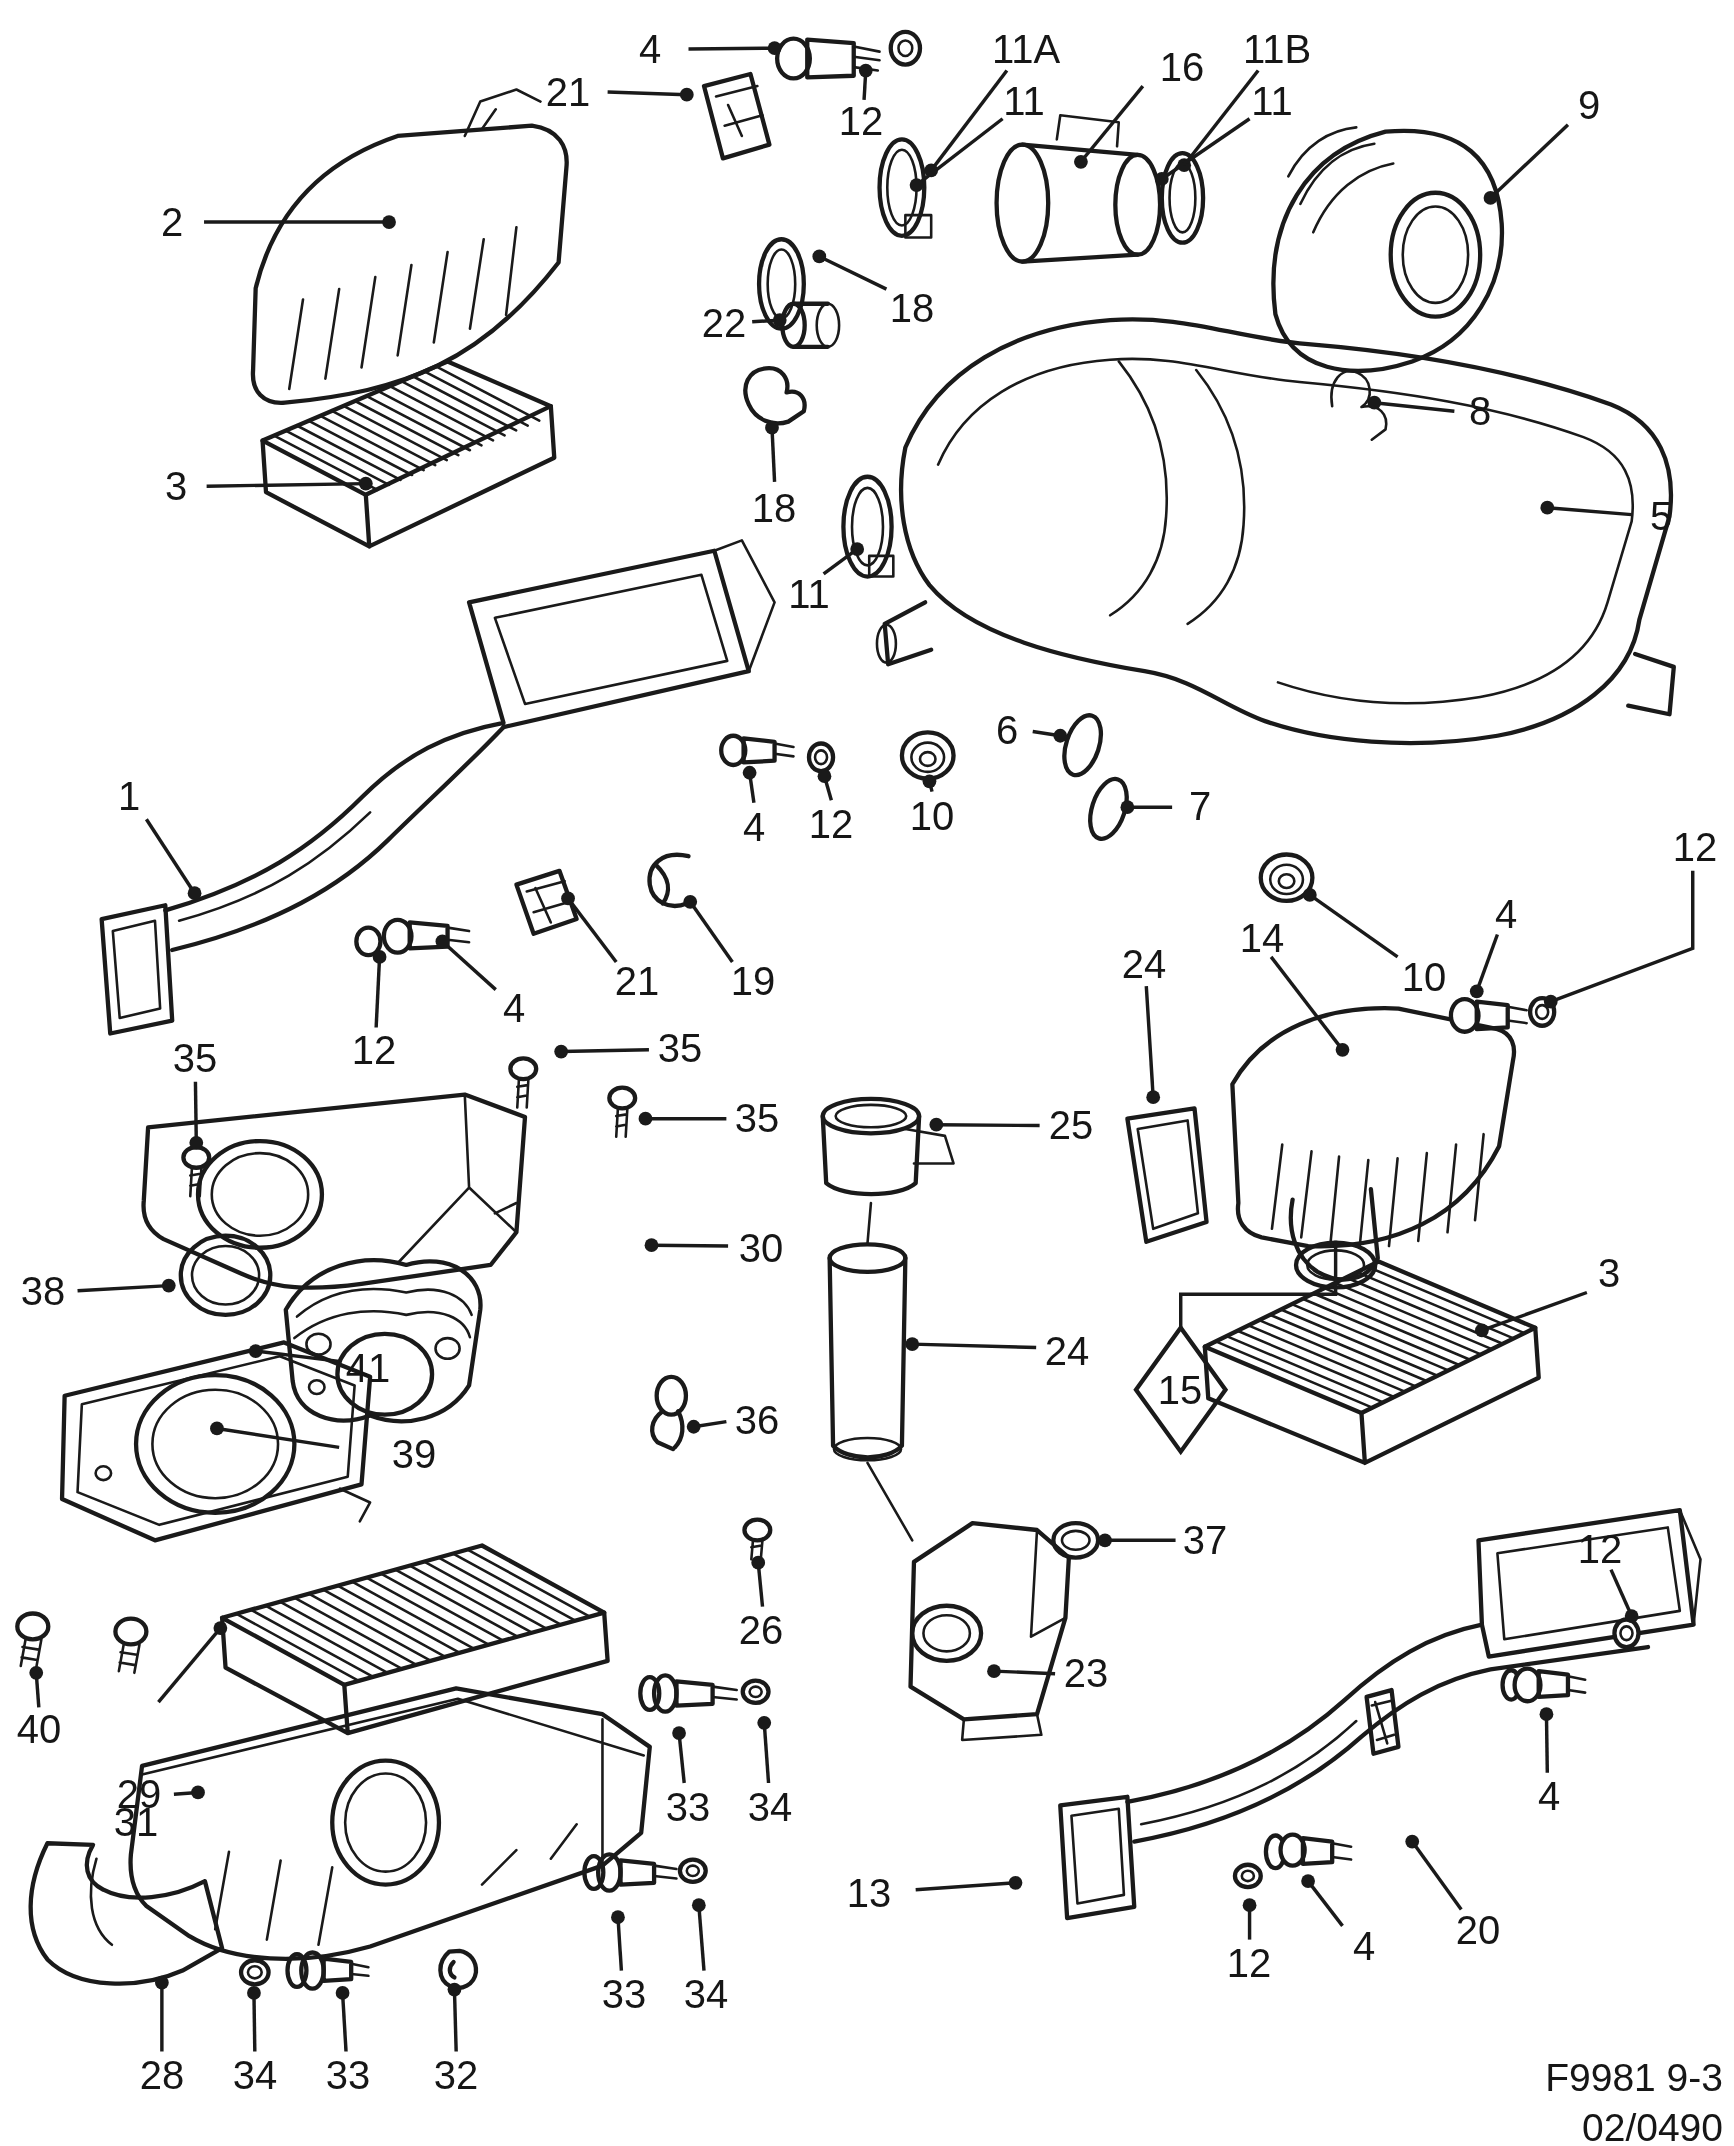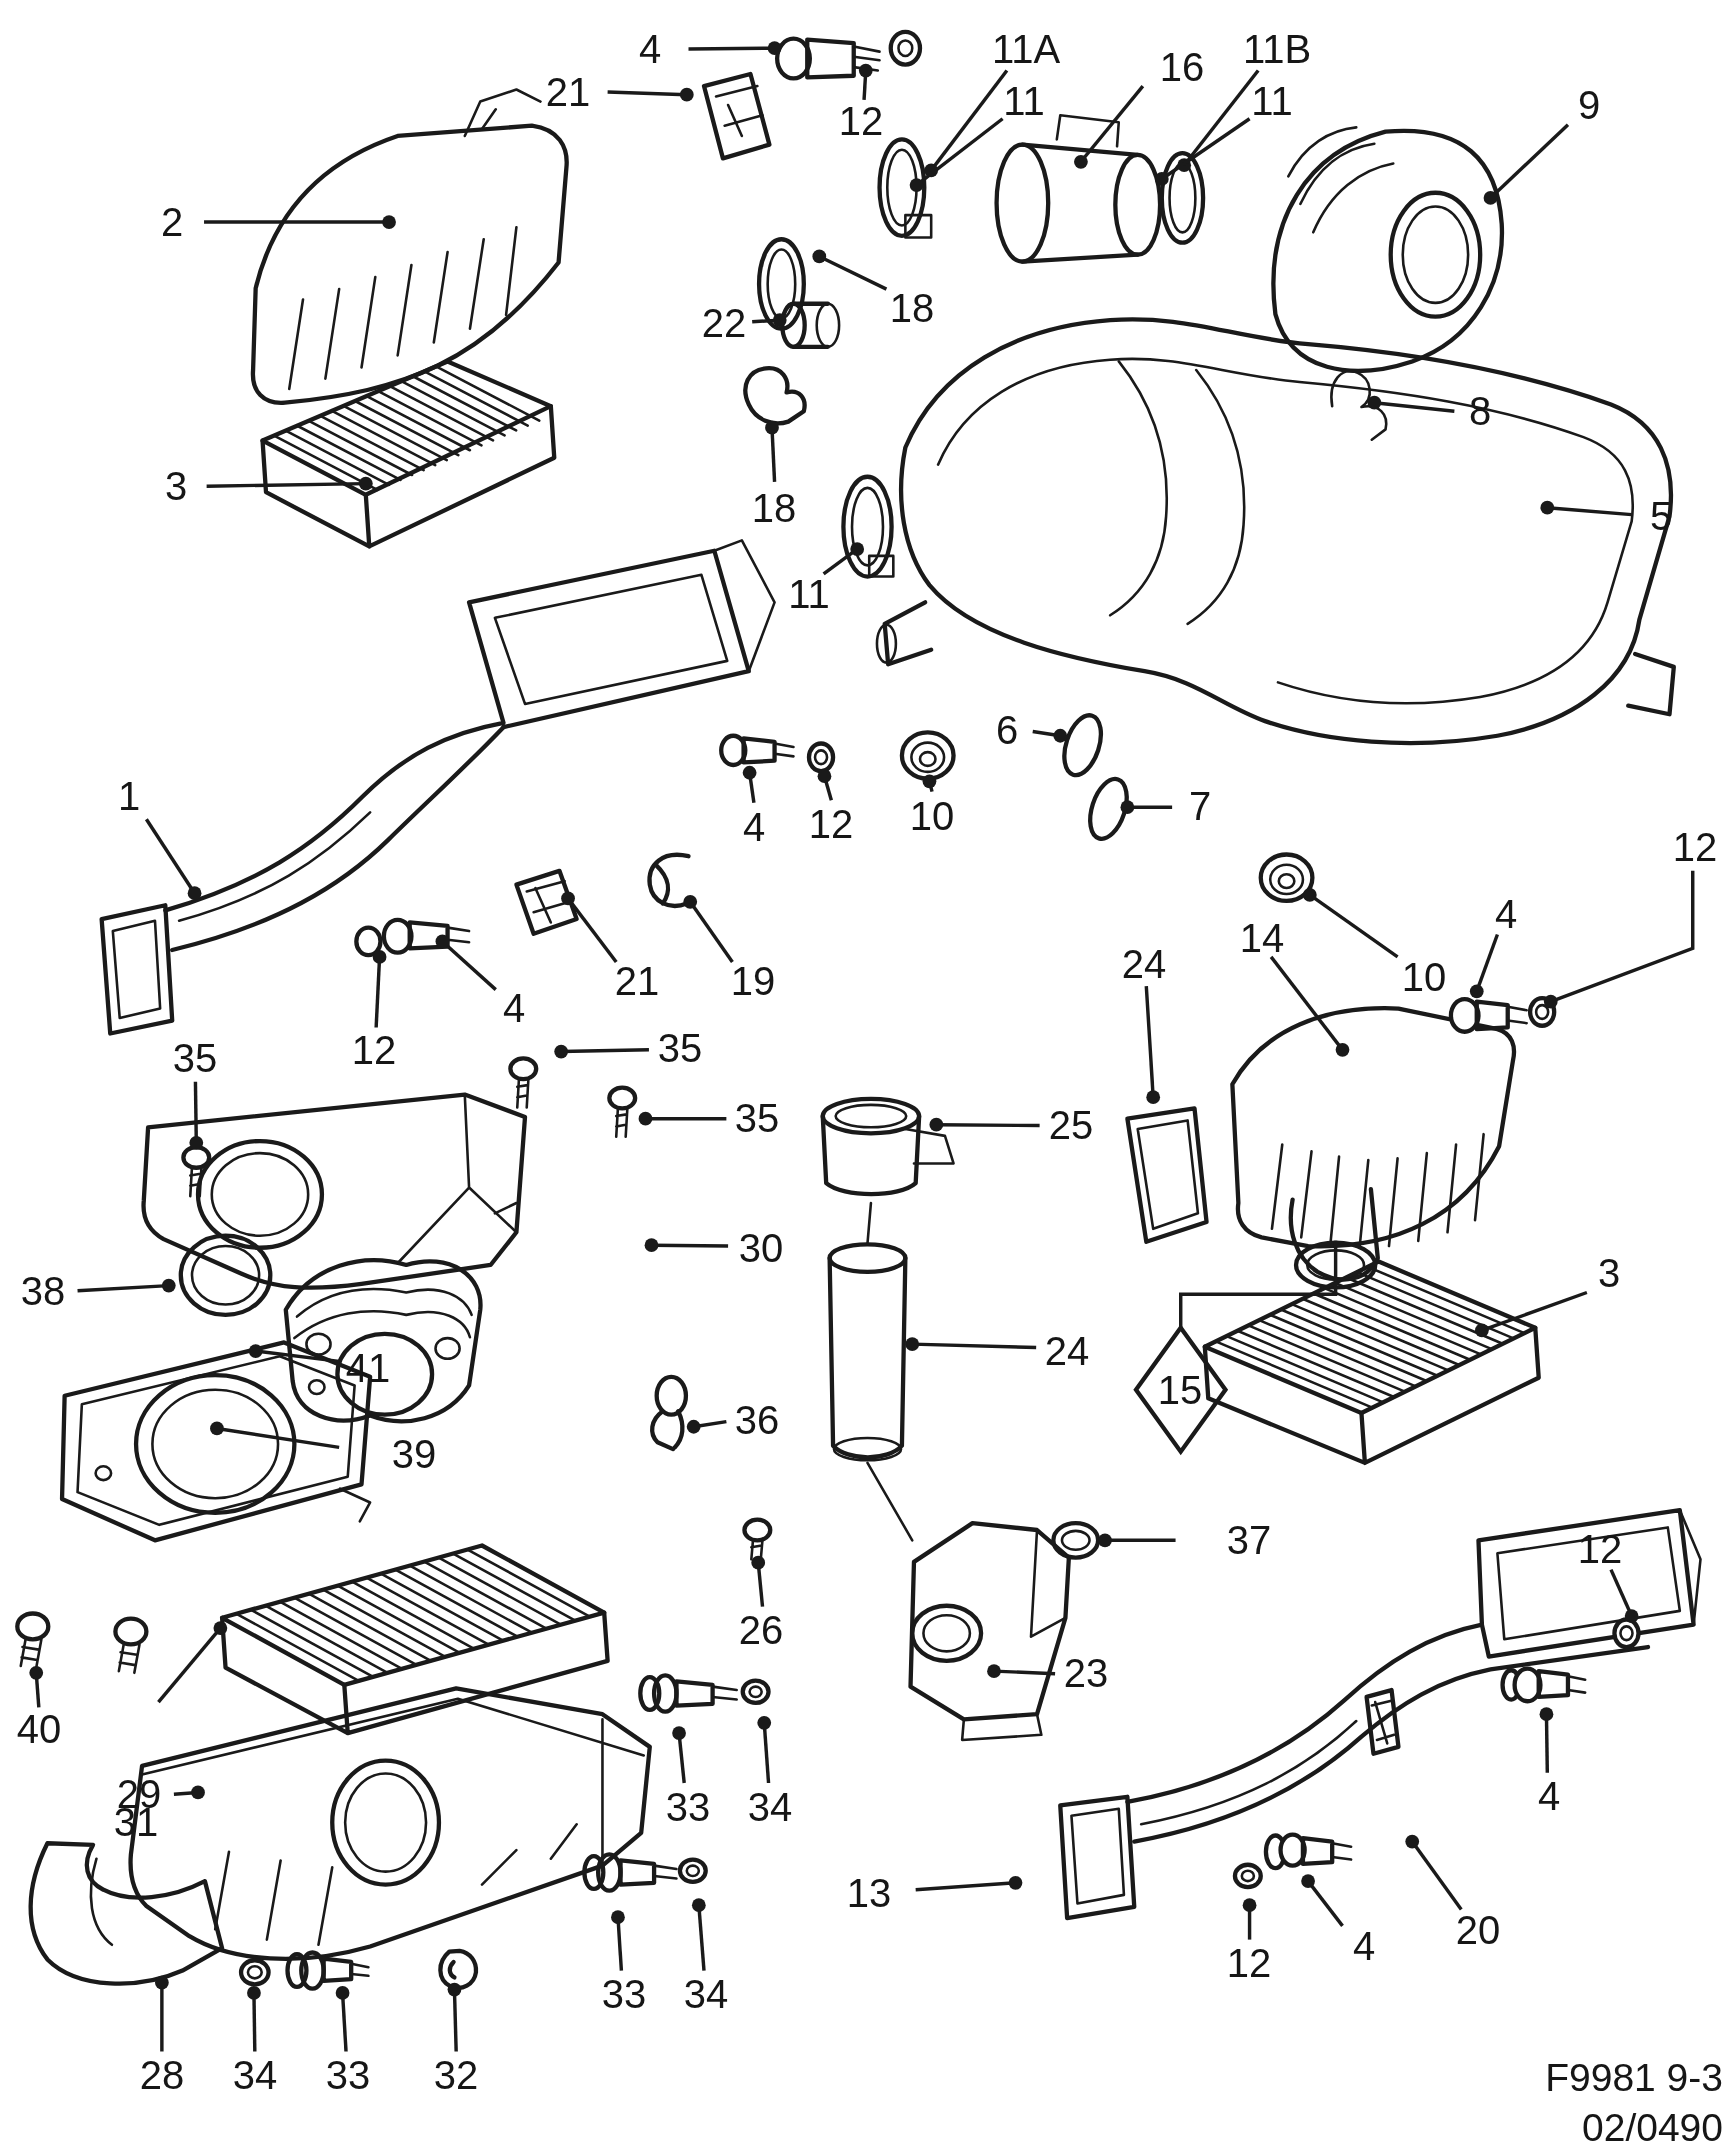--- a/index.html
+++ b/index.html
@@ -508,21 +508,21 @@
       <div class="callout" style="left: 757px; top: 1118px;">35</div>
       <div class="callout" style="left: 761px; top: 1248px;">30</div>
       <div class="callout" style="left: 1071px; top: 1125px;">25</div>
       <div class="callout" style="left: 43px; top: 1291px;">38</div>
       <div class="callout" style="left: 368px; top: 1368px;">41</div>
       <div class="callout" style="left: 1609px; top: 1273px;">3</div>
       <div class="callout" style="left: 1067px; top: 1351px;">24</div>
       <div class="callout" style="left: 1180px; top: 1390px;">15</div>
       <div class="callout" style="left: 757px; top: 1420px;">36</div>
       <div class="callout" style="left: 370px; top: 1454px; margin-left: 44px;">39</div>
-      <div class="callout" style="left: 1205px; top: 1540px; margin-left: 44px;">37</div>
+      <div class="callout" style="left: 1205px; top: 1540px;">37</div>
       <div class="callout" style="left: 1600px; top: 1549px;">12</div>
       <div class="callout" style="left: 761px; top: 1630px;">26</div>
       <div class="callout" style="left: 1086px; top: 1673px;">23</div>
       <div class="callout" style="left: 39px; top: 1729px;">40</div>
       <div class="callout" style="left: 136px; top: 1822px;">31</div>
       <div class="callout" style="left: 1549px; top: 1796px;">4</div>
       <div class="callout" style="left: 139px; top: 1794px;">29</div>
       <div class="callout" style="left: 688px; top: 1807px;">33</div>
       <div class="callout" style="left: 770px; top: 1807px;">34</div>
       <div class="callout" style="left: 869px; top: 1893px;">13</div>

